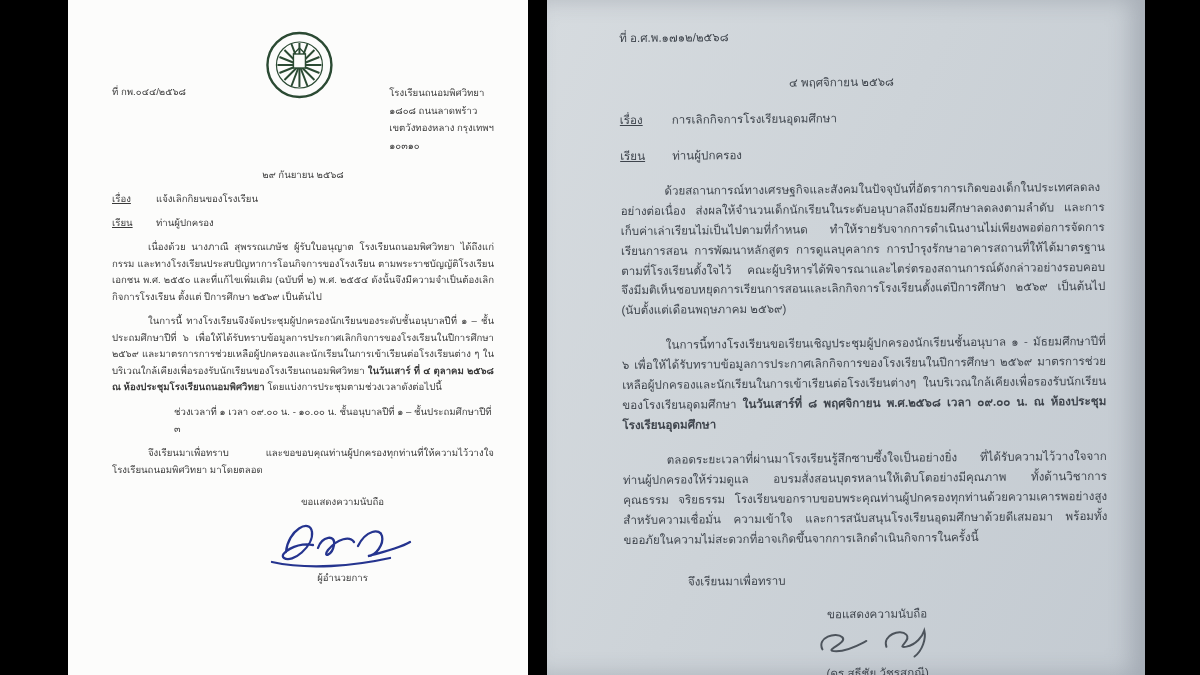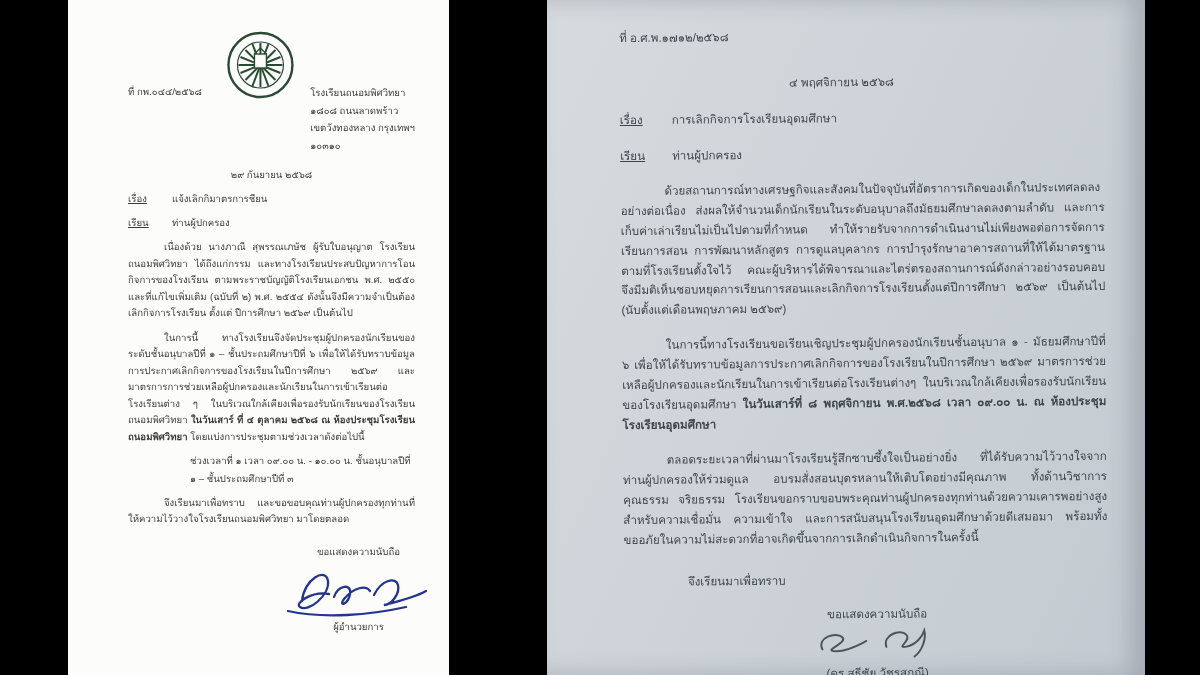--- a/index.html
+++ b/index.html
@@ -3,22 +3,22 @@
 <meta charset="utf-8">
 <style>
   html,body{margin:0;padding:0;}
   body{
     width:1200px;height:675px;background:#000;position:relative;overflow:hidden;
     font-family:"Liberation Sans","DejaVu Sans",sans-serif;
   }
   .page{position:absolute;top:0;height:675px;box-sizing:border-box;}
   
   #left-page{
-    left:68px;width:381px;background:#fcfcfb;color:#3a3a3a;
-    padding:84px 34px 0 60px;font-size:9.6px;line-height:1.72;
+    left:68px;width:460px;background:#fcfcfb;color:#3a3a3a;
+    padding:84px 34px 0 44px;font-size:9.6px;line-height:1.72;
     box-shadow:0 0 12px rgba(0,0,0,.6);
   }
   #left-seal{position:absolute;top:26px;left:50%;transform:translateX(-48%);}
   .hdr-row{display:flex;justify-content:space-between;align-items:flex-start;}
   .addr{line-height:1.85;}
   .doc-date{text-align:center;margin:12px 0 8px 0;}
   .label-row{display:flex;margin-top:7px;}
   .label-row .lbl{width:44px;flex:none;text-decoration:underline;}
   .para{margin:8px 0 0 0;text-indent:36px;text-align:justify;}
   .sessions{margin:7px 0 0 62px;line-height:1.8;}
@@ -81,21 +81,21 @@
       <div>๑๘๐๘ ถนนลาดพร้าว</div>
       <div>เขตวังทองหลาง กรุงเทพฯ</div>
       <div>๑๐๓๑๐</div>
     </div>
   </div>
 
   <div class="doc-date">๒๙ กันยายน ๒๕๖๘</div>
 
   <div class="label-row">
     <span class="lbl">เรื่อง</span>
-    <span>แจ้งเลิกกิมาตรการชียน</span>
+    <span>แจ้งเลิกกิยนของโรงเรียน</span>
   </div>
   <div class="label-row">
     <span class="lbl">เรียน</span>
     <span>ท่านผู้ปกครอง</span>
   </div>
 
   <p class="para">เนื่องด้วย นางภาณี สุพรรณเภษัช ผู้รับใบอนุญาต โรงเรียนถนอมพิศวิทยา ได้ถึงแก่กรรม และทางโรงเรียนประสบปัญหาการโอนกิจการของโรงเรียน ตามพระราชบัญญัติโรงเรียนเอกชน พ.ศ. ๒๕๕๐ และที่แก้ไขเพิ่มเติม (ฉบับที่ ๒) พ.ศ. ๒๕๕๔ ดังนั้นจึงมีความจำเป็นต้องเลิกกิจการโรงเรียน ตั้งแต่ ปีการศึกษา ๒๕๖๙ เป็นต้นไป</p>
 
   <p class="para"><span>ในการนี้ ทางโรงเรียนจึงจัดประชุมผู้ปกครองนักเรียนของระดับชั้นอนุบาลปีที่ ๑ – ชั้นประถมศึกษาปีที่ ๖ เพื่อให้ได้รับทราบข้อมูลการประกาศเลิกกิจการของโรงเรียนในปีการศึกษา ๒๕๖๙ และมาตรการการช่วยเหลือผู้ปกครองและนักเรียนในการเข้าเรียนต่อโรงเรียนต่าง ๆ ในบริเวณใกล้เคียงเพื่อรองรับนักเรียนของโรงเรียนถนอมพิศวิทยา </span><b>ในวันเสาร์ ที่ ๔ ตุลาคม ๒๕๖๘ ณ ห้องประชุมโรงเรียนถนอมพิศวิทยา </b><span>โดยแบ่งการประชุมตามช่วงเวลาดังต่อไปนี้</span></p>
 

